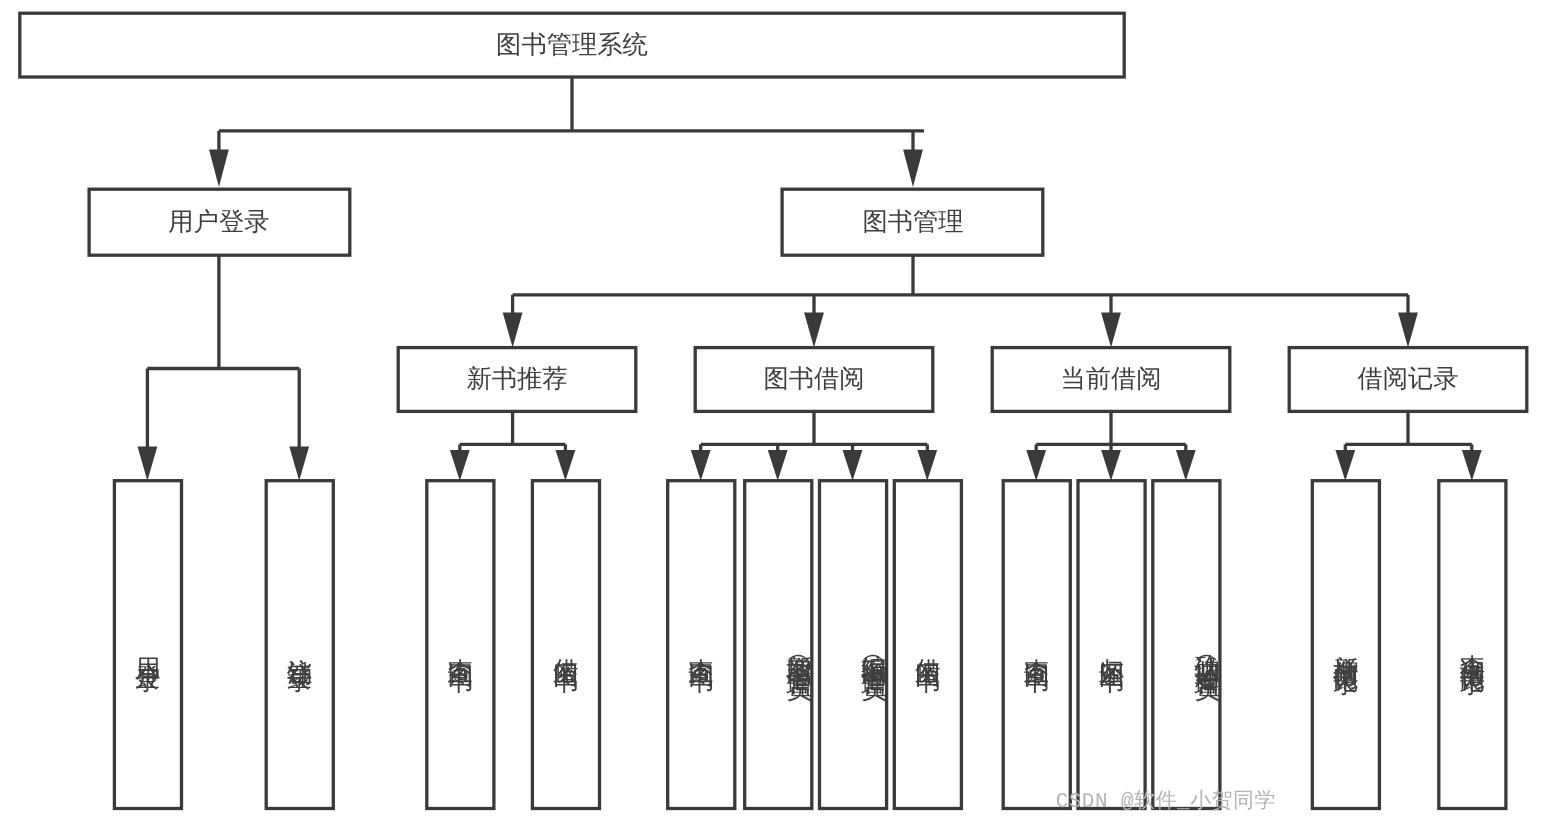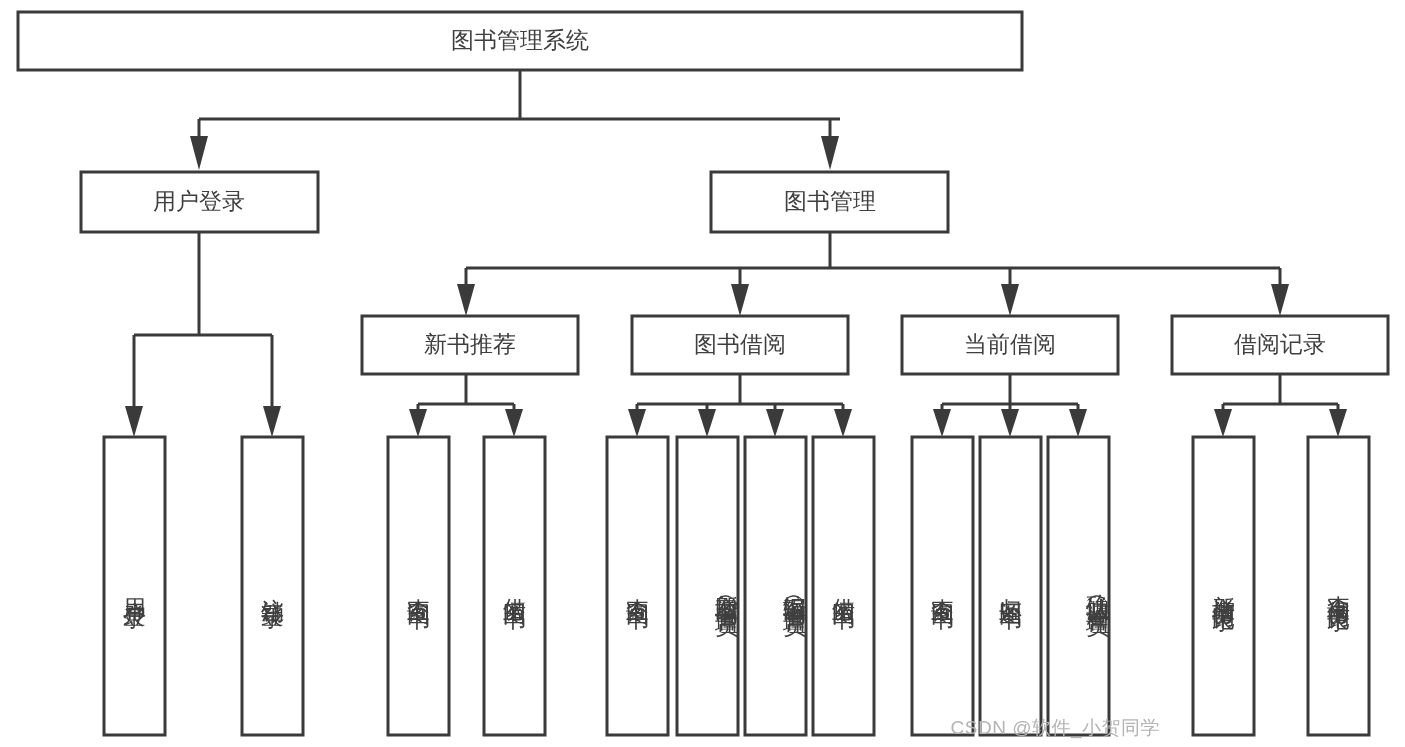--- a/index.html
+++ b/index.html
@@ -63,21 +63,21 @@
     align-items: center;
     justify-content: center;
     text-align: center;
     pointer-events: none;
     user-select: none;
   }
   .watermark {
     position: absolute;
     right: 8px;
     bottom: 6px;
-    font-family: Liberation Sans, sans-serif;
+    font-family: Liberation Mono, monospace;
     font-size: 19px;
     color: #b4b4b4;
     letter-spacing: 0.5px;
     white-space: nowrap;
   }
 </style>
 </head>
 <body>
 
 <div id="diagram-root">

